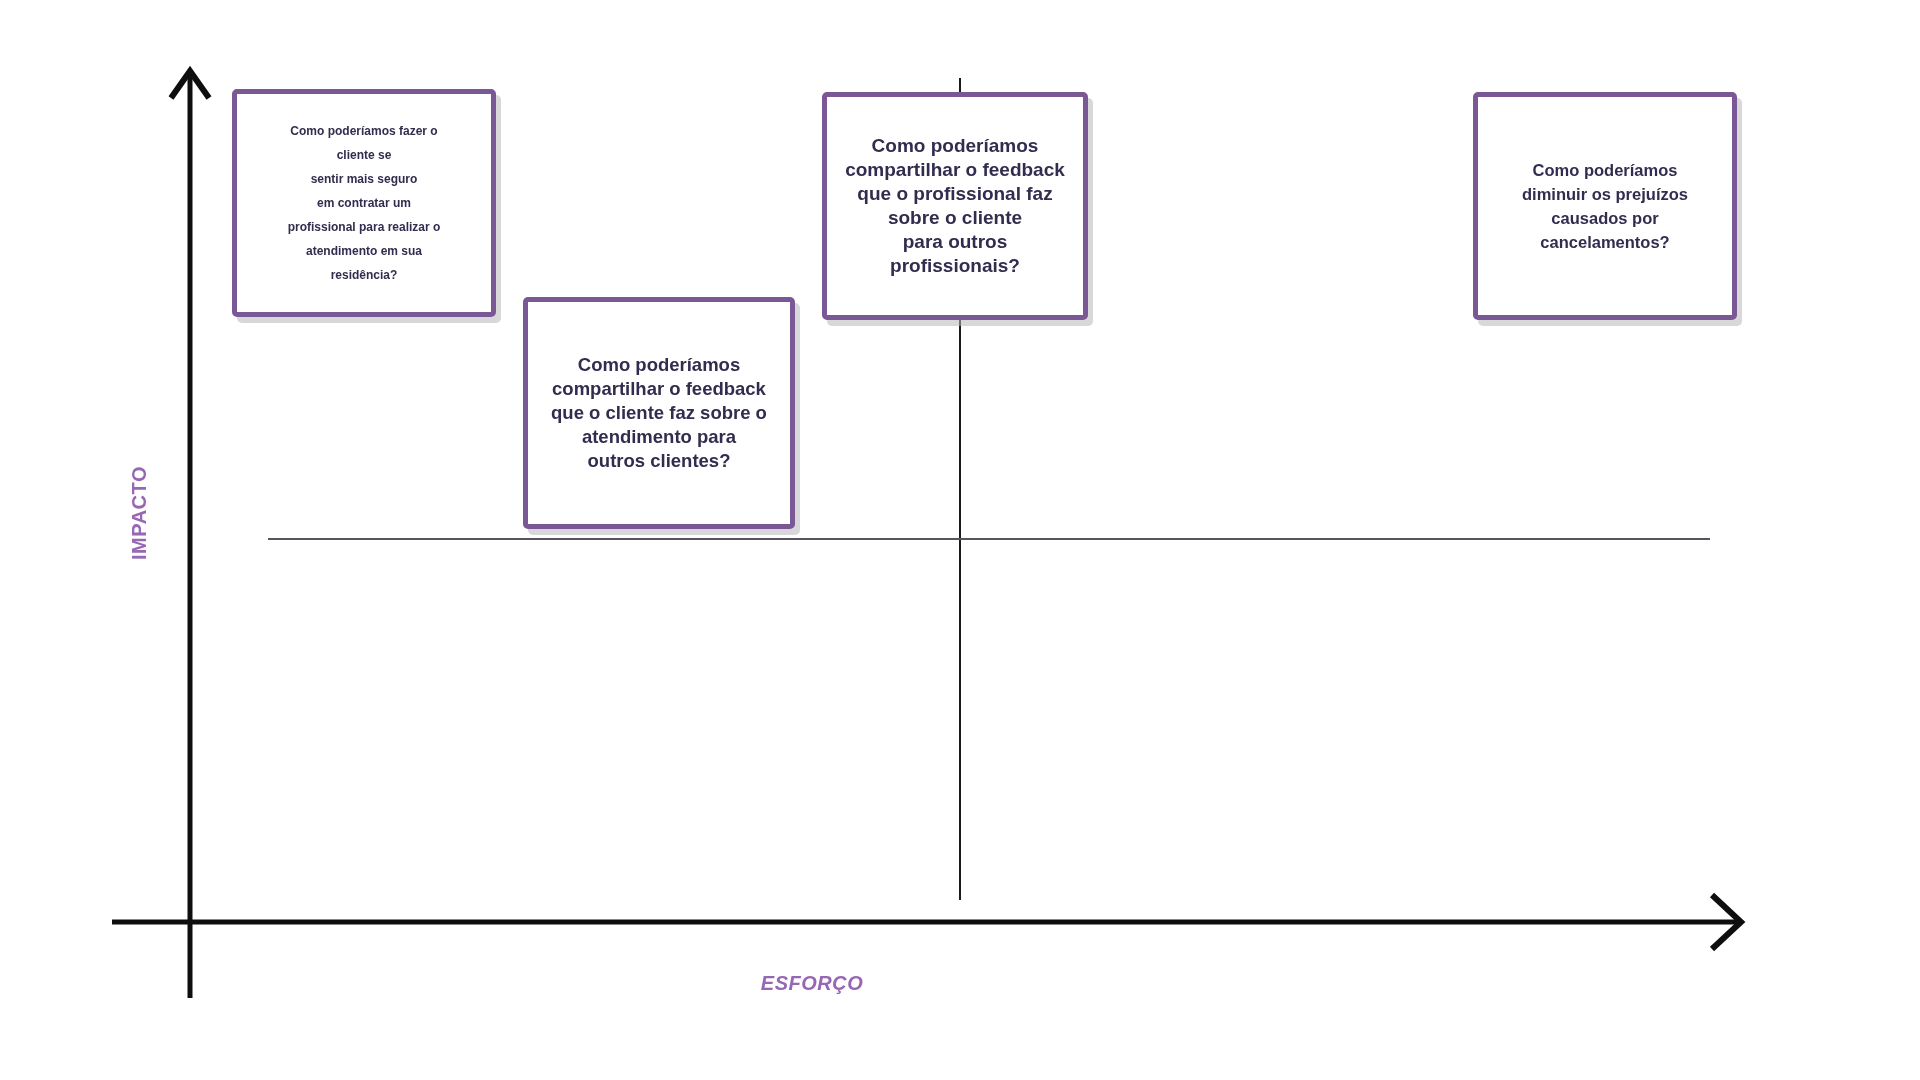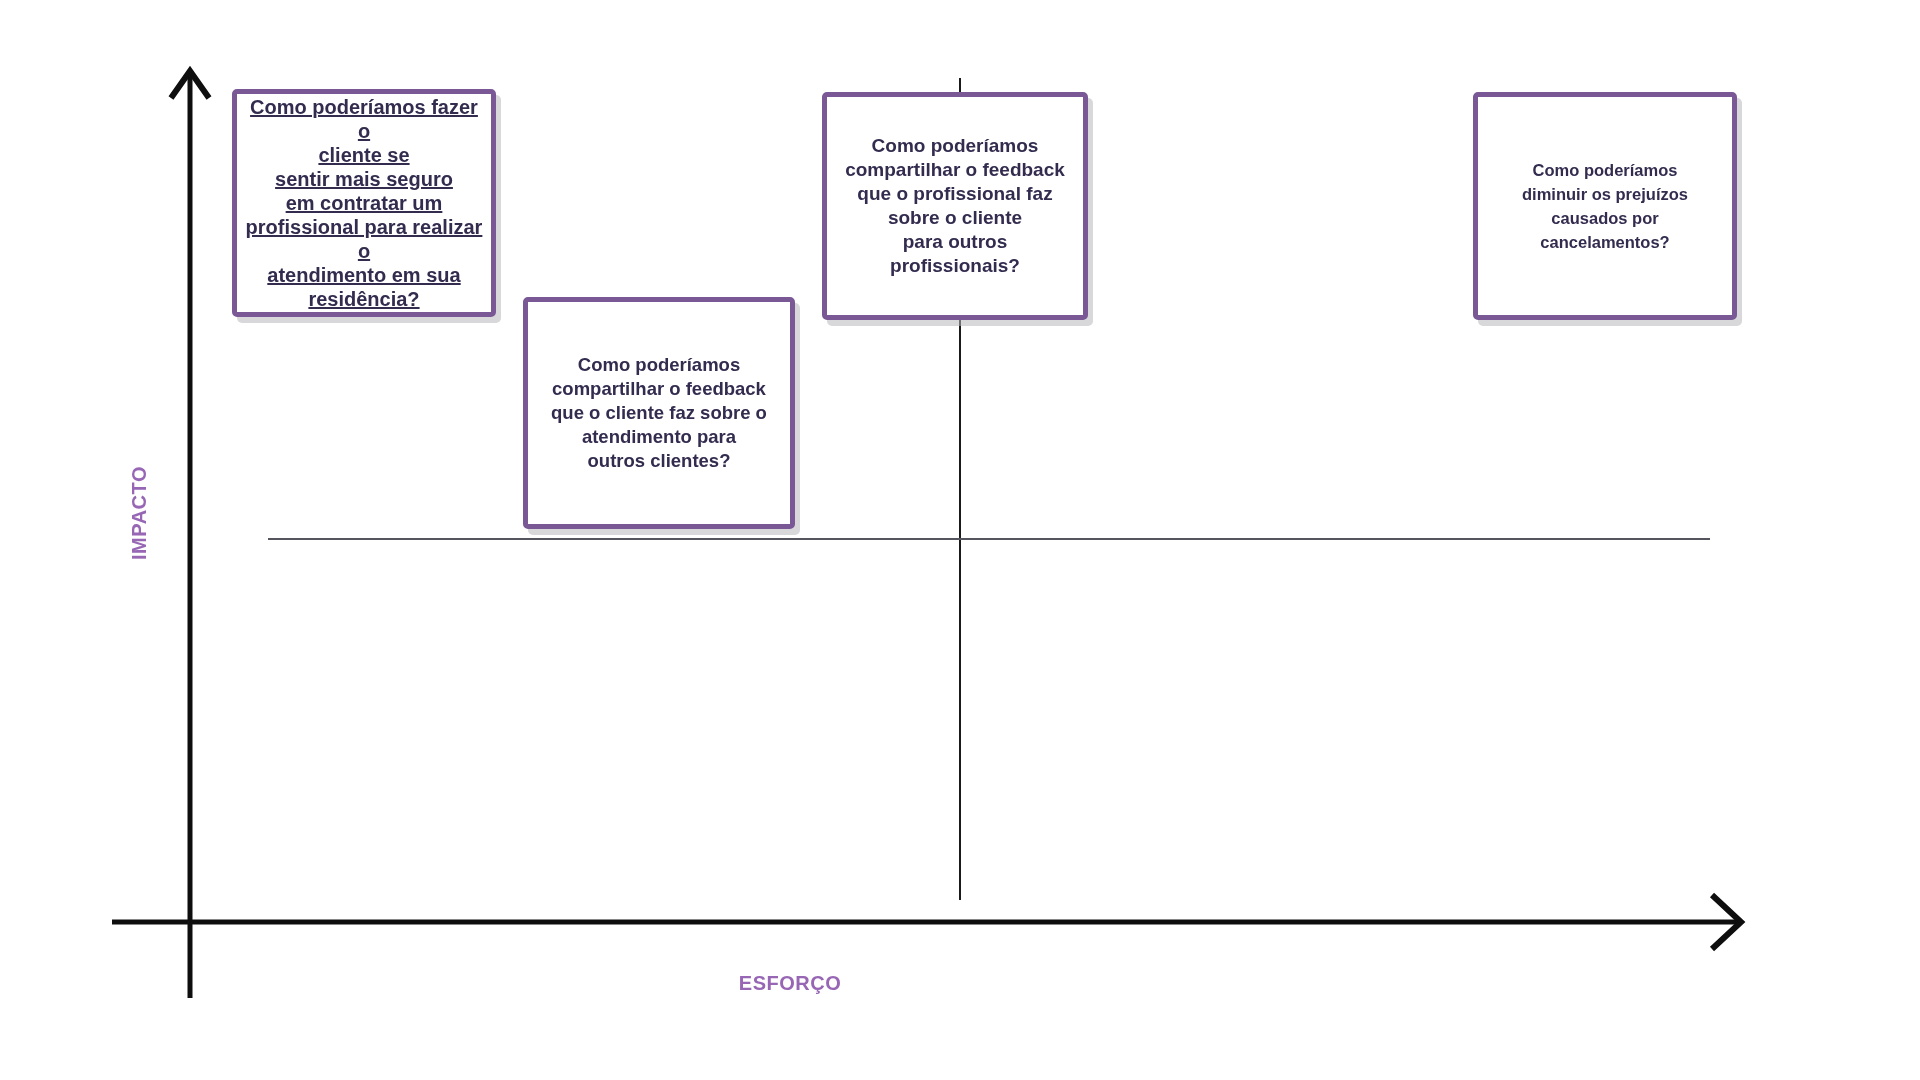--- a/index.html
+++ b/index.html
@@ -27,22 +27,23 @@
     font-weight: bold;
     font-size: 20px;
     letter-spacing: 0.5px;
     white-space: nowrap;
   }
   #y-axis-label {
     left: 139px; top: 513px;
     transform: translate(-50%, -50%) rotate(-90deg);
   }
   #x-axis-label {
-    left: 790px; top: 983px;
+    left: 812px; top: 983px;
     transform: translate(-50%, -50%);
+    font-style: italic;
   }
   .card {
     position: absolute;
     z-index: 3;
     box-sizing: border-box;
     background: #ffffff;
     border: 5px solid #7a5795;
     border-radius: 5px;
     box-shadow: 5px 6px 0 rgba(184, 184, 190, 0.55);
     display: flex;
@@ -51,21 +52,21 @@
     text-align: center;
     padding: 6px 8px;
   }
   .card-text {
     color: #332c4f;
     font-weight: bold;
     line-height: 24px;
     white-space: pre-line;
   }
   #card-1 { left: 232px; top: 89px;  width: 264px; height: 228px; }
-  #card-1 .card-text { font-size: 20px; text-decoration: underline; }
+  #card-1 .card-text { font-size: 12px; }
   #card-2 { left: 523px; top: 297px; width: 272px; height: 232px; }
   #card-2 .card-text { font-size: 18.5px; }
   #card-3 { left: 822px; top: 92px;  width: 266px; height: 228px; }
   #card-3 .card-text { font-size: 19px; }
   #card-4 { left: 1473px; top: 92px; width: 264px; height: 228px; }
   #card-4 .card-text { font-size: 16.5px; }
 </style>
 </head>
 <body>
 

